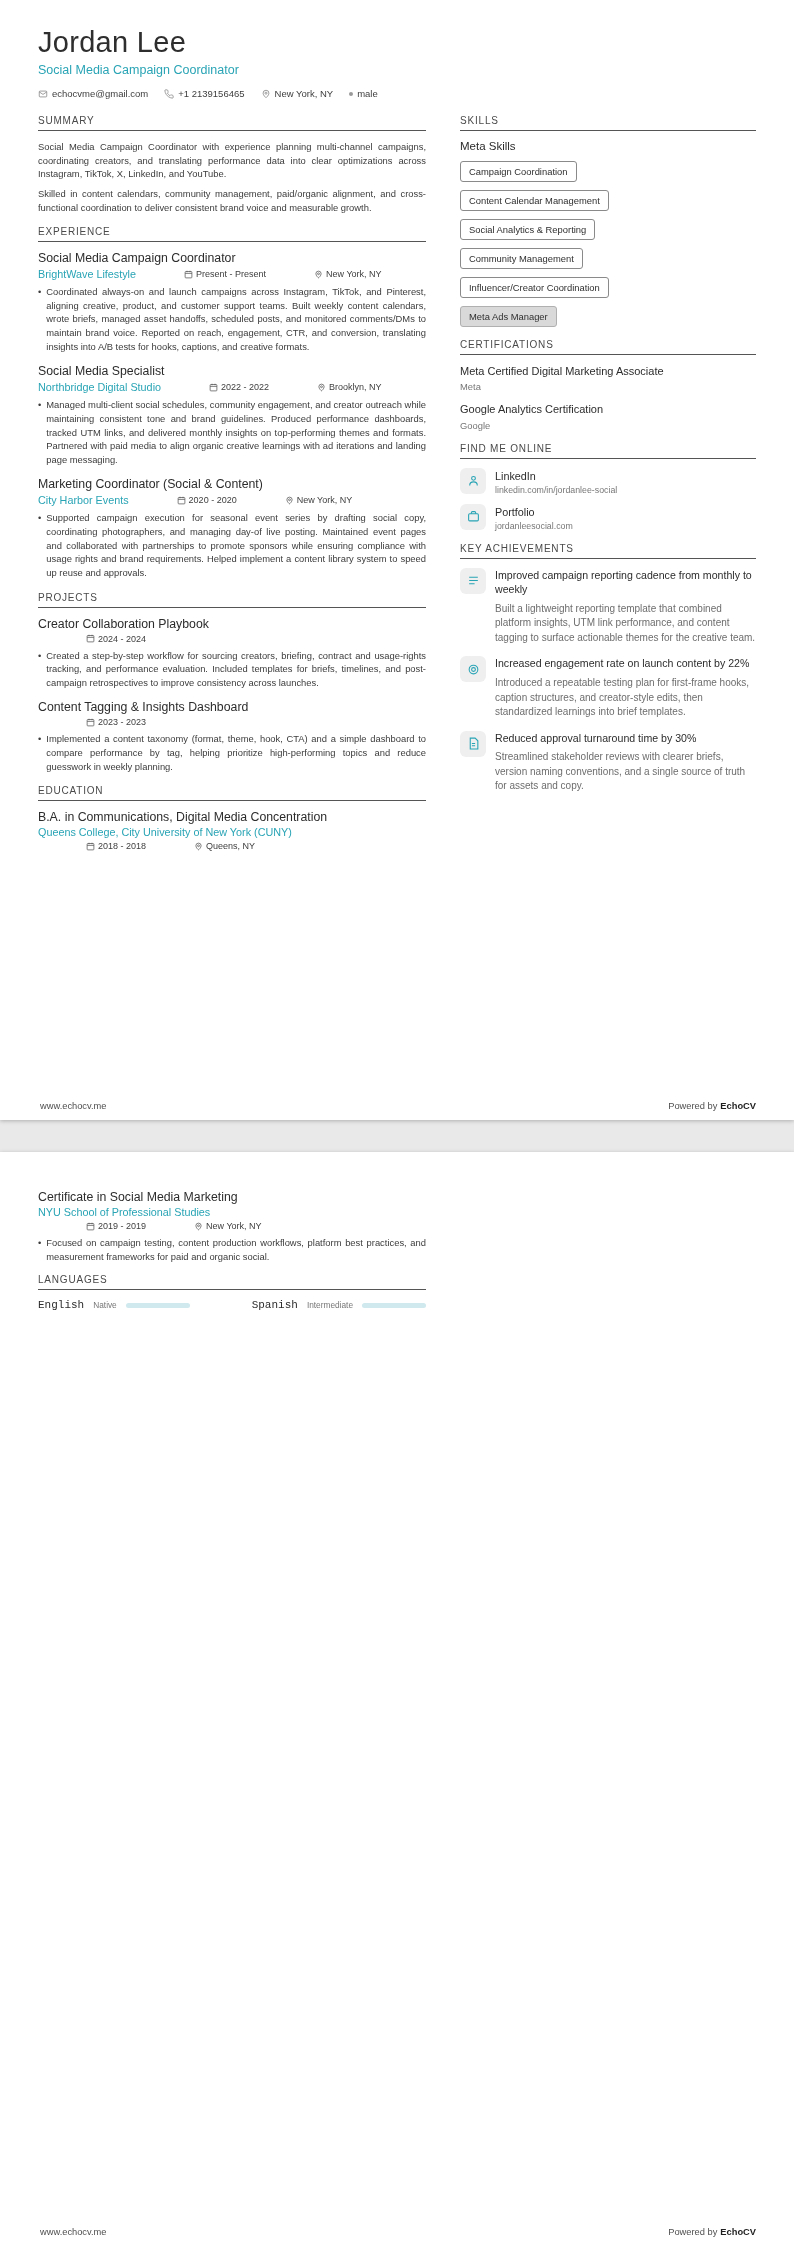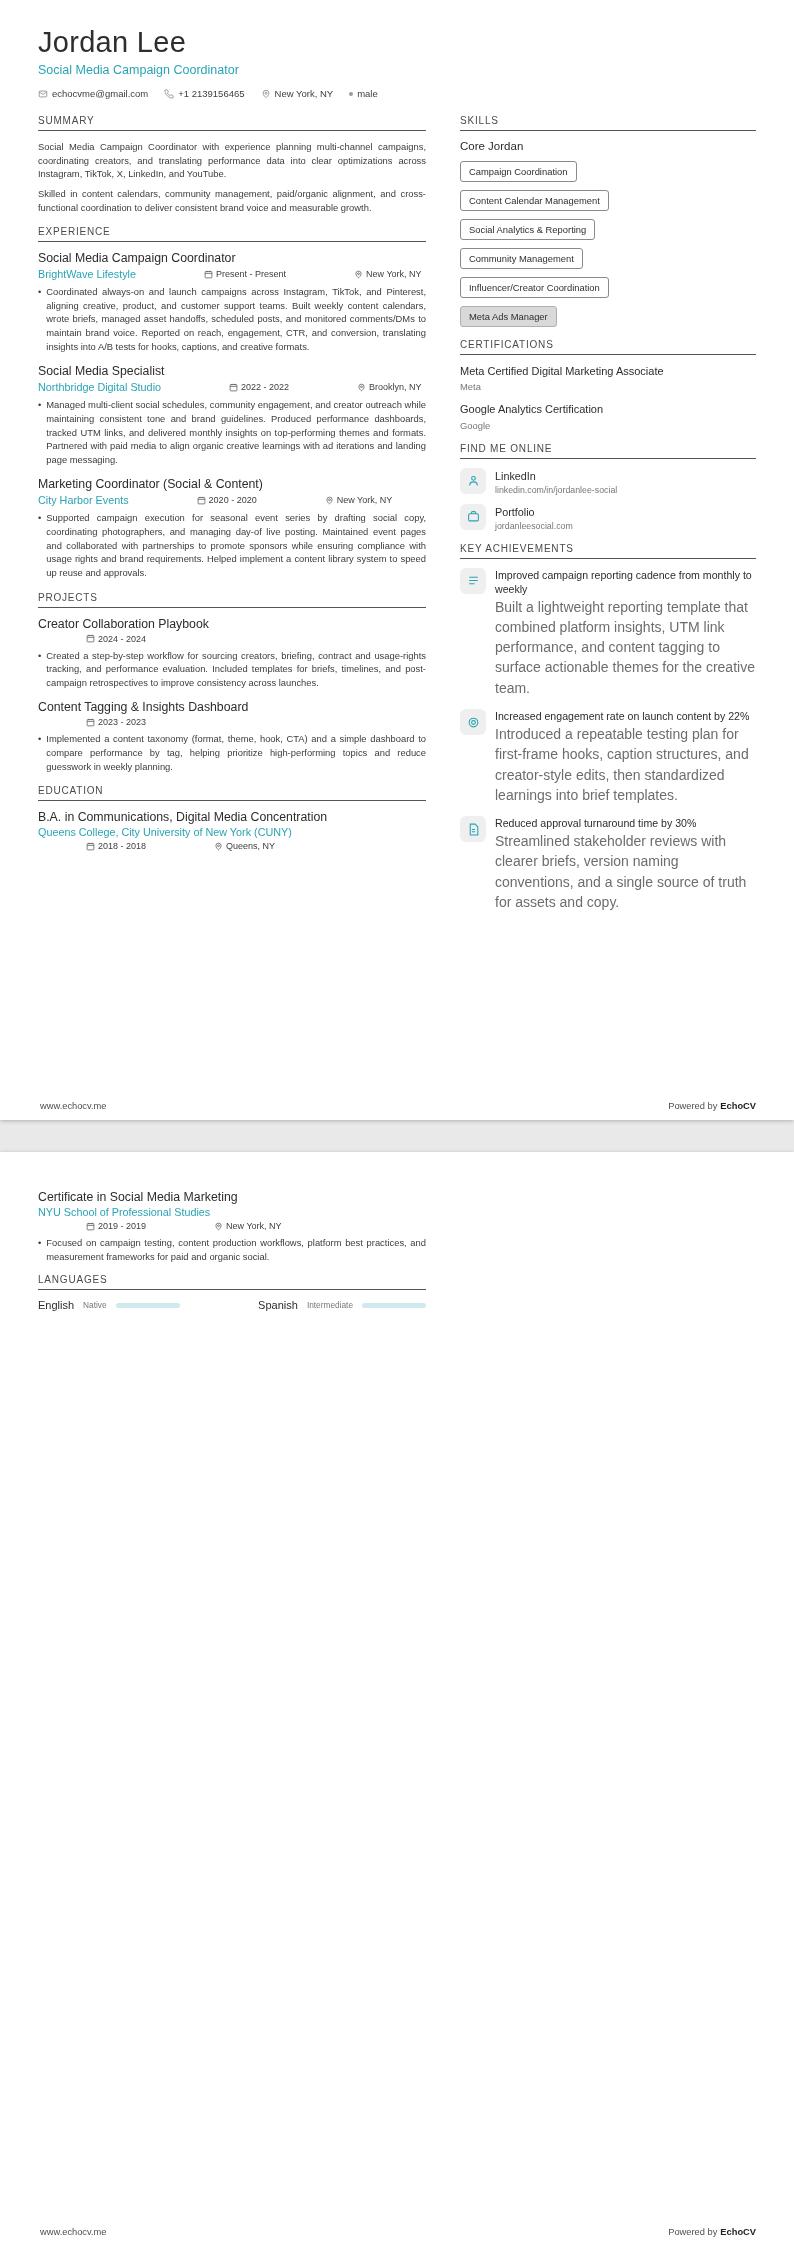--- a/index.html
+++ b/index.html
@@ -26,21 +26,21 @@
   .col-right { flex:1; min-width:0; }
 
   .sec { margin-bottom:12px; }
   .sec-heading { font-size:10px; font-weight:400; color:#4a4a4a; letter-spacing:.8px;
                  padding-bottom:4px; border-bottom:1px solid #555; margin-bottom:9px; }
 
   .para { font-size:9.4px; line-height:1.45; color:#3c3c3c; text-align:justify; margin-bottom:6px; }
 
   .job { margin-bottom:11px; }
   .job-title, .proj-title, .edu-degree { font-size:12.3px; color:#2c2c2c; }
-  .job-meta { display:flex; align-items:center; flex-wrap:wrap; gap:20px; margin-top:3px; }
+  .job-meta { display:flex; align-items:center; flex-wrap:wrap; gap:0; margin-top:3px; }
   .company, .edu-school { font-size:10.8px; color:#29a4b5; }
   .meta-item { display:flex; align-items:center; gap:3px; font-size:9px; color:#3e3e3e;padding-left:48px; }
   .meta-item svg { color:#555; display:block; }
   .bullet { display:flex; gap:5px; margin-top:5px; }
   .bullet::before { content:"•"; font-size:9.4px; color:#3c3c3c; line-height:1.45; }
   .btext { font-size:9.4px; line-height:1.45; color:#3c3c3c; text-align:justify; }
 
   .proj { margin-bottom:11px; }
   .edu-school { display:block; margin-top:2px; }
   .edu-item { margin-bottom:11px; }
@@ -57,26 +57,26 @@
   .cert-issuer { font-size:9.4px; color:#767676; margin-top:3px; }
 
   .icon-box { flex:0 0 26px; width:26px; height:26px; border-radius:6px; background:#efefef;
               display:flex; align-items:center; justify-content:center; color:#29a4b5; }
   .online-item { display:flex; gap:9px; align-items:flex-start; margin-bottom:9px; }
   .online-label { font-size:10.8px; color:#2c2c2c; padding-top:2px; }
   .online-url { font-size:8.8px; color:#777; margin-top:3px; }
 
   .ach { display:flex; gap:9px; align-items:flex-start; margin-bottom:11px; }
   .ach-title { font-size:10.6px; color:#2c2c2c; line-height:1.32; padding-top:1px; }
-  .ach-desc { font-size:14px; color:#6d6d6d; line-height:1.45; }
+  .ach-desc { font-size:10px; color:#6d6d6d; line-height:1.45; margin-top:5px; }
 
   
   .lang-row { display:flex; justify-content:space-between; align-items:center; margin-top:4px; }
   .lang { display:flex; align-items:center; gap:9px; }
-  .lang-name { font-size:11px; color:#2c2c2c; }
+  .lang-name { font-size:11px; color:#2c2c2c;font-family:Liberation Mono, monospace; }
   .lang-level { font-size:8.3px; color:#777; }
   .bar { width:64px; height:5px; border-radius:3px; background:#cfe9ee; overflow:hidden; }
   .bar-fill { height:100%; background:#29a4b5; border-radius:3px; }
 
   .page-footer { position:absolute; left:40px; right:38px; bottom:9px;
                  display:flex; justify-content:space-between; align-items:baseline;
                  font-size:9.3px; color:#4f4f4f; }
   .footer-site { color:#4f4f4f; text-decoration:none; }
   .brand { font-weight:bold; color:#1f1f1f; margin-left:3px; }
 </style>
@@ -290,21 +290,21 @@
               </div>
             </div>
           </section>
 
         </div>
 
         <div class="col-right">
 
           <section class="sec">
             <div class="sec-heading">SKILLS</div>
-            <div class="skills-group">Core Jordan</div>
+            <div class="skills-group">Meta Skills</div>
             <div class="tag-row"><span class="tag">Campaign Coordination</span></div>
             <div class="tag-row"><span class="tag">Content Calendar Management</span></div>
             <div class="tag-row"><span class="tag">Social Analytics &amp; Reporting</span></div>
             <div class="tag-row"><span class="tag">Community Management</span></div>
             <div class="tag-row"><span class="tag">Influencer/Creator Coordination</span></div>
             <div class="tag-row"><span class="tag filled">Meta Ads Manager</span></div>
           </section>
 
           <section class="sec">
             <div class="sec-heading">CERTIFICATIONS</div>

